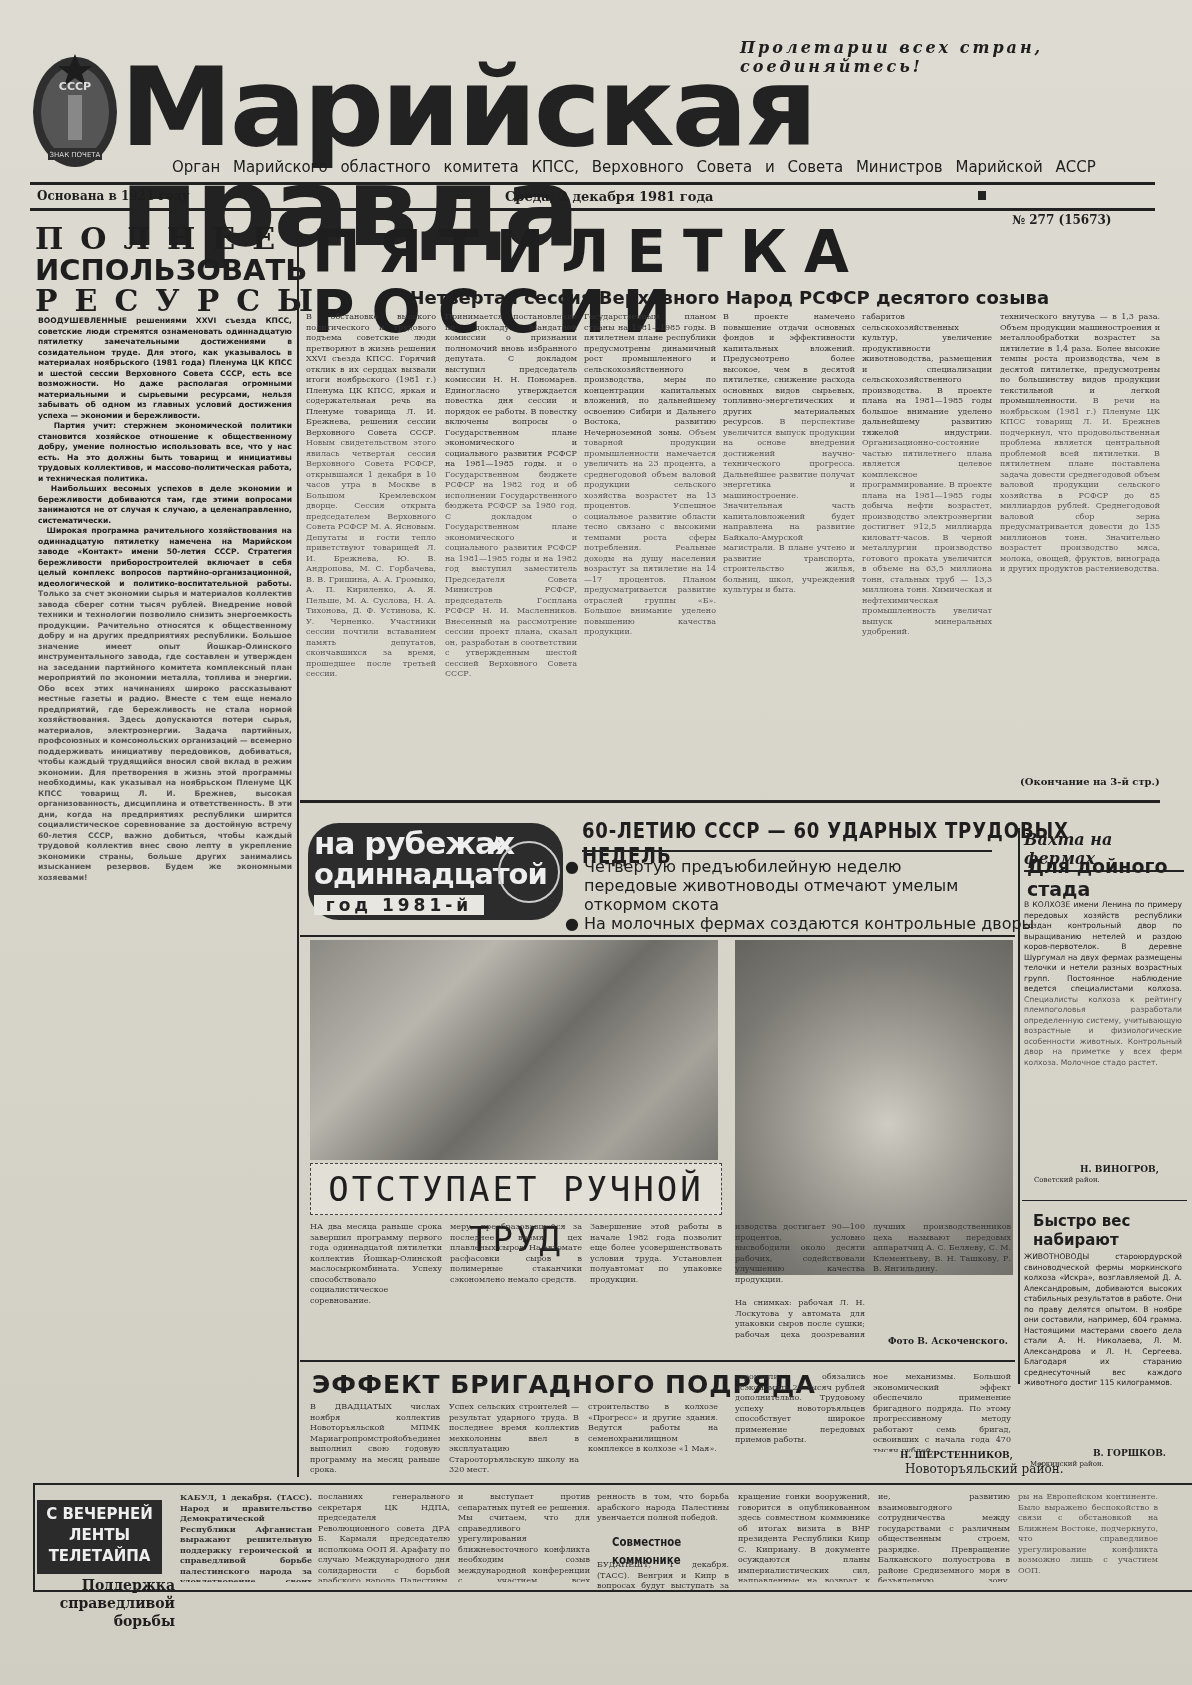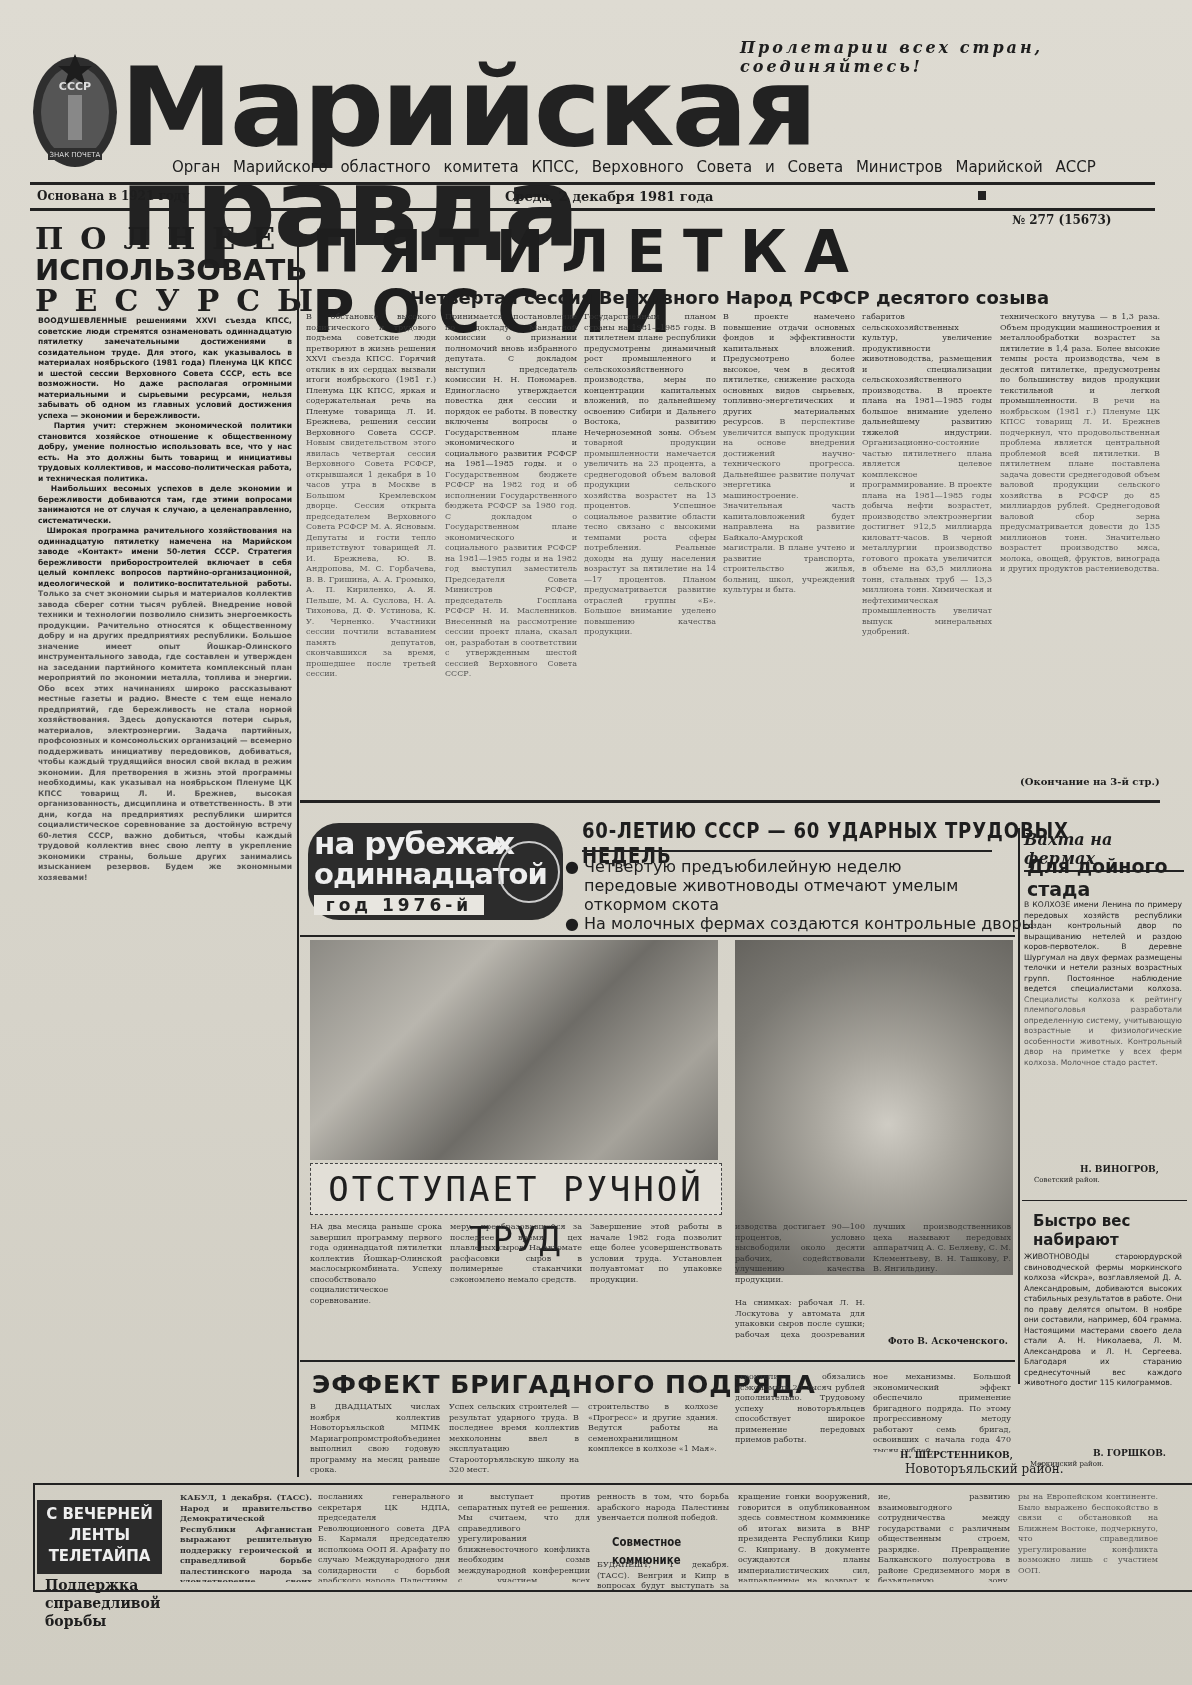--- a/index.html
+++ b/index.html
@@ -33,21 +33,21 @@
   .bullets{left:565px;top:857px;font-family:"DejaVu Sans",sans-serif;font-size:16px;line-height:19px;}
   .photo{background:linear-gradient(135deg,#8c8a84 0%,#b9b6ae 30%,#6e6c67 55%,#a6a39b 80%,#777570 100%);}
   .photo2{background:radial-gradient(circle at 55% 55%,#cfccc4 0%,#a9a69e 30%,#7a7872 70%,#65635e 100%);}
   .otst{left:310px;top:1163px;width:410px;height:50px;border:1px dashed #444;background:#e2dfd7;font-family:"DejaVu Sans Mono",monospace;font-size:34px;letter-spacing:3px;text-align:center;line-height:50px;}
   .effect{left:312px;top:1370px;font-family:"DejaVu Sans",sans-serif;font-weight:900;font-size:25px;letter-spacing:1px;}
   .sidebar-box{left:1018px;top:828px;width:170px;height:556px;border-left:2px solid #222;}
   .vahta{left:1024px;top:830px;font-style:italic;font-weight:bold;font-size:16px;font-family:"DejaVu Serif",serif;border-bottom:2px solid #222;width:160px;padding-bottom:2px;}
   .sh{font-family:"DejaVu Sans",sans-serif;font-weight:bold;}
   .tele{left:37px;top:1500px;width:125px;height:70px;background:#2b2b2b;color:#eee;font-family:"DejaVu Sans",sans-serif;font-weight:bold;font-size:15px;line-height:21px;text-align:center;padding-top:4px;}
   .telebox{left:33px;top:1483px;width:1160px;height:105px;border:2px solid #222;border-right:none;}
-  .podder{left:45px;top:1576px;font-family:"DejaVu Serif",serif;font-weight:bold;font-size:14px;line-height:18px;}
+  .podder{left:45px;top:1576px;font-family:"DejaVu Serif",serif;font-weight:bold;font-size:14px;line-height:18px;text-align:right;}
   .commun{left:612px;top:1533px;font-family:"DejaVu Sans",sans-serif;font-weight:bold;font-size:12px;line-height:18px;transform:scaleX(0.85);transform-origin:left;}
   .photo-credit{left:888px;top:1336px;font-size:9px;font-weight:bold;}
 </style>
 </head>
 <body>
 
 <div class="paper">
 
   <div class="abs motto">Пролетарии всех стран, соединяйтесь!</div>
 
@@ -95,21 +95,21 @@
   <div class="abs col" style="left:723px;top:312px;width:132px;height:480px;"><span>В проекте намечено повышение отдачи основных фондов и эффективности капитальных вложений. Предусмотрено более высокое, чем в десятой пятилетке, снижение расхода основных видов сырьевых, топливно-энергетических и других материальных ресурсов.</span><span class="fill"> В перспективе увеличится выпуск продукции на основе внедрения достижений научно-технического прогресса. Дальнейшее развитие получат энергетика и машиностроение. Значительная часть капиталовложений будет направлена на развитие Байкало-Амурской магистрали. В плане учтено и развитие транспорта, строительство жилья, больниц, школ, учреждений культуры и быта.</span></div>
   <div class="abs col" style="left:862px;top:312px;width:130px;height:480px;"><span>габаритов сельскохозяйственных культур, увеличение продуктивности животноводства, размещения и специализации сельскохозяйственного производства. В проекте плана на 1981—1985 годы большое внимание уделено дальнейшему развитию тяжелой индустрии.</span><span class="fill"> Организационно-состояние частью пятилетнего плана является целевое комплексное программирование. В проекте плана на 1981—1985 годы добыча нефти возрастет, производство электроэнергии достигнет 912,5 миллиарда киловатт-часов. В черной металлургии производство готового проката увеличится в объеме на 63,5 миллиона тонн, стальных труб — 13,3 миллиона тонн. Химическая и нефтехимическая промышленность увеличат выпуск минеральных удобрений.</span></div>
   <div class="abs col" style="left:1000px;top:312px;width:160px;height:445px;"><span>технического внутува — в 1,3 раза. Объем продукции машиностроения и металлообработки возрастет за пятилетие в 1,4 раза. Более высокие темпы роста производства, чем в десятой пятилетке, предусмотрены по большинству видов продукции текстильной и легкой промышленности.</span><span class="fill"> В речи на ноябрьском (1981 г.) Пленуме ЦК КПСС товарищ Л. И. Брежнев подчеркнул, что продовольственная проблема является центральной проблемой всей пятилетки. В пятилетнем плане поставлена задача довести среднегодовой объем валовой продукции сельского хозяйства в РСФСР до 85 миллиардов рублей. Среднегодовой валовой сбор зерна предусматривается довести до 135 миллионов тонн. Значительно возрастет производство мяса, молока, овощей, фруктов, винограда и других продуктов растениеводства.</span></div>
   <div class="abs" style="left:1020px;top:776px;font-size:10px;font-weight:bold;">(Окончание на 3-й стр.)</div>
 
   <div class="abs rule" style="left:300px;top:800px;width:860px;"></div>
 
   <div class="abs badge">
     <div class="l1">на рубежах</div>
     <div class="l2">одиннадцатой</div>
-    <div class="yr">год 1976-й</div>
+    <div class="yr">год 1981-й</div>
     <div class="globe"></div>
     <div class="star">★</div>
   </div>
   <div class="abs h60">60-ЛЕТИЮ СССР — 60 УДАРНЫХ ТРУДОВЫХ НЕДЕЛЬ</div>
   <div class="abs thin" style="left:582px;top:850px;width:410px;height:2px;"></div>
   <div class="abs bullets">
     <div><span>●&nbsp;</span><span style="display:inline-block;width:405px;vertical-align:top;">Четвертую предъюбилейную неделю передовые животноводы отмечают умелым откормом скота</span></div>
     <div><span>●&nbsp;</span><span>На молочных фермах создаются контрольные дворы</span></div>
   </div>
   <div class="abs thin" style="left:300px;top:935px;width:715px;height:2px;"></div>

